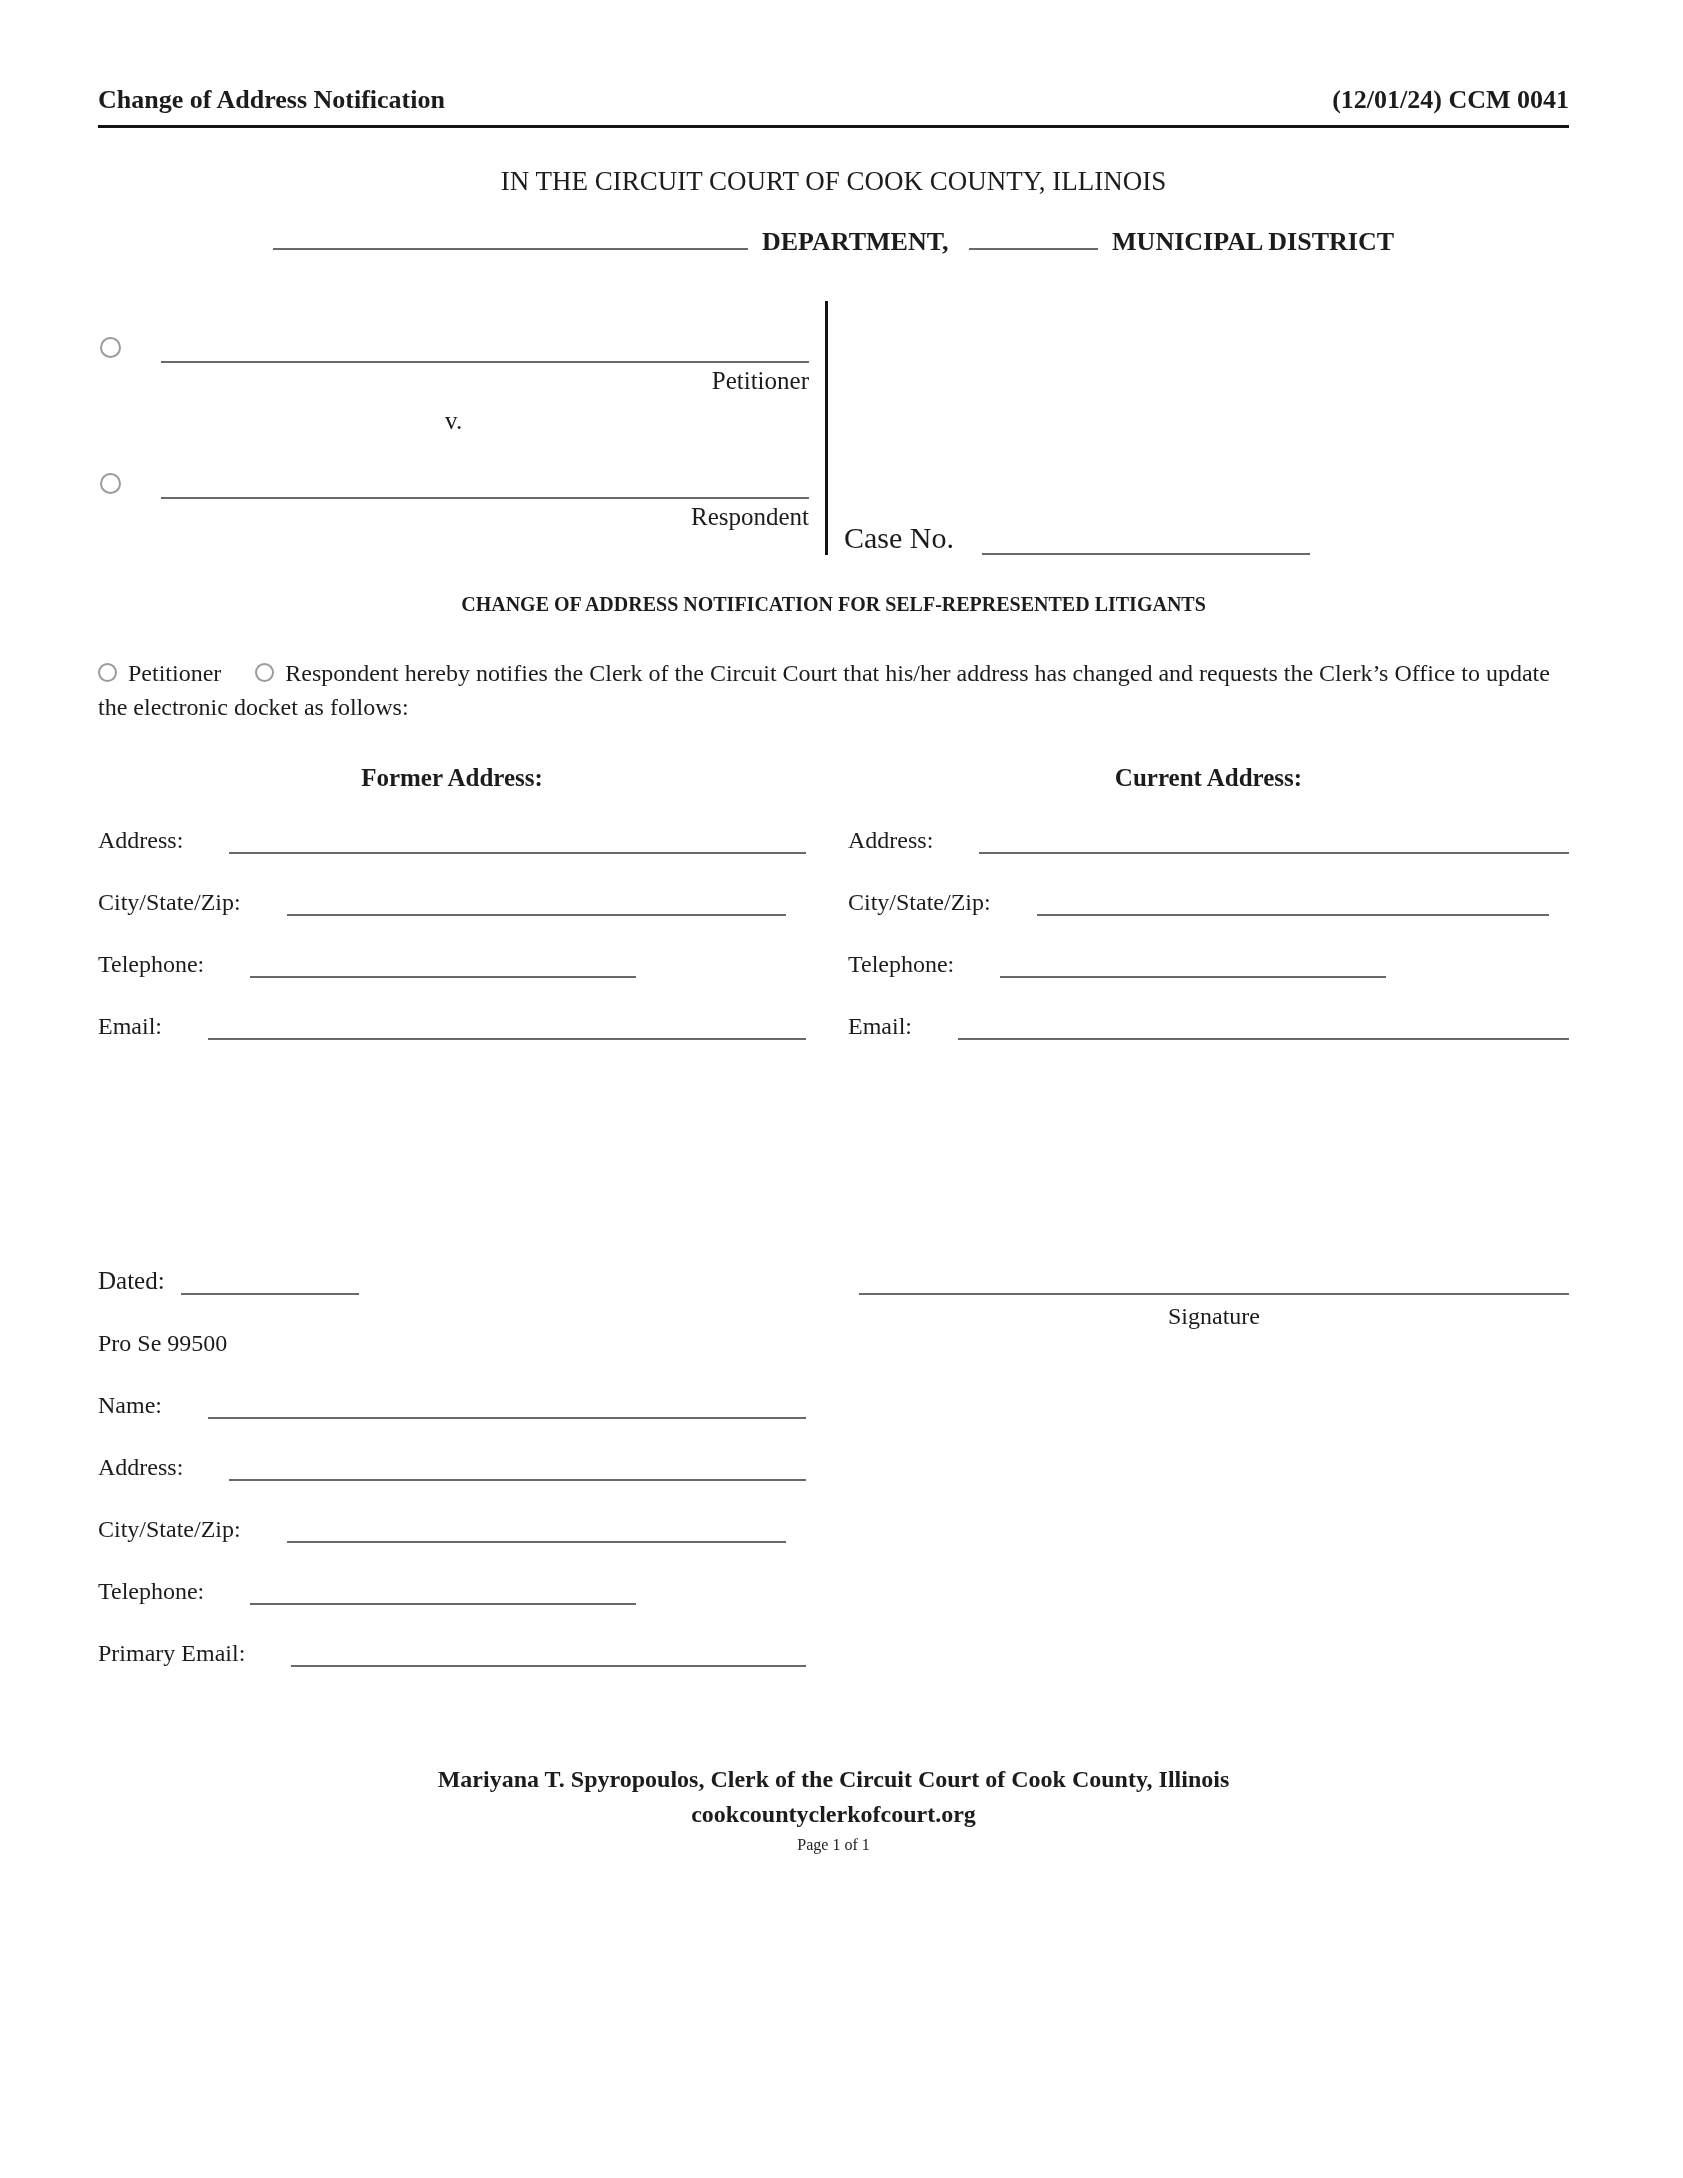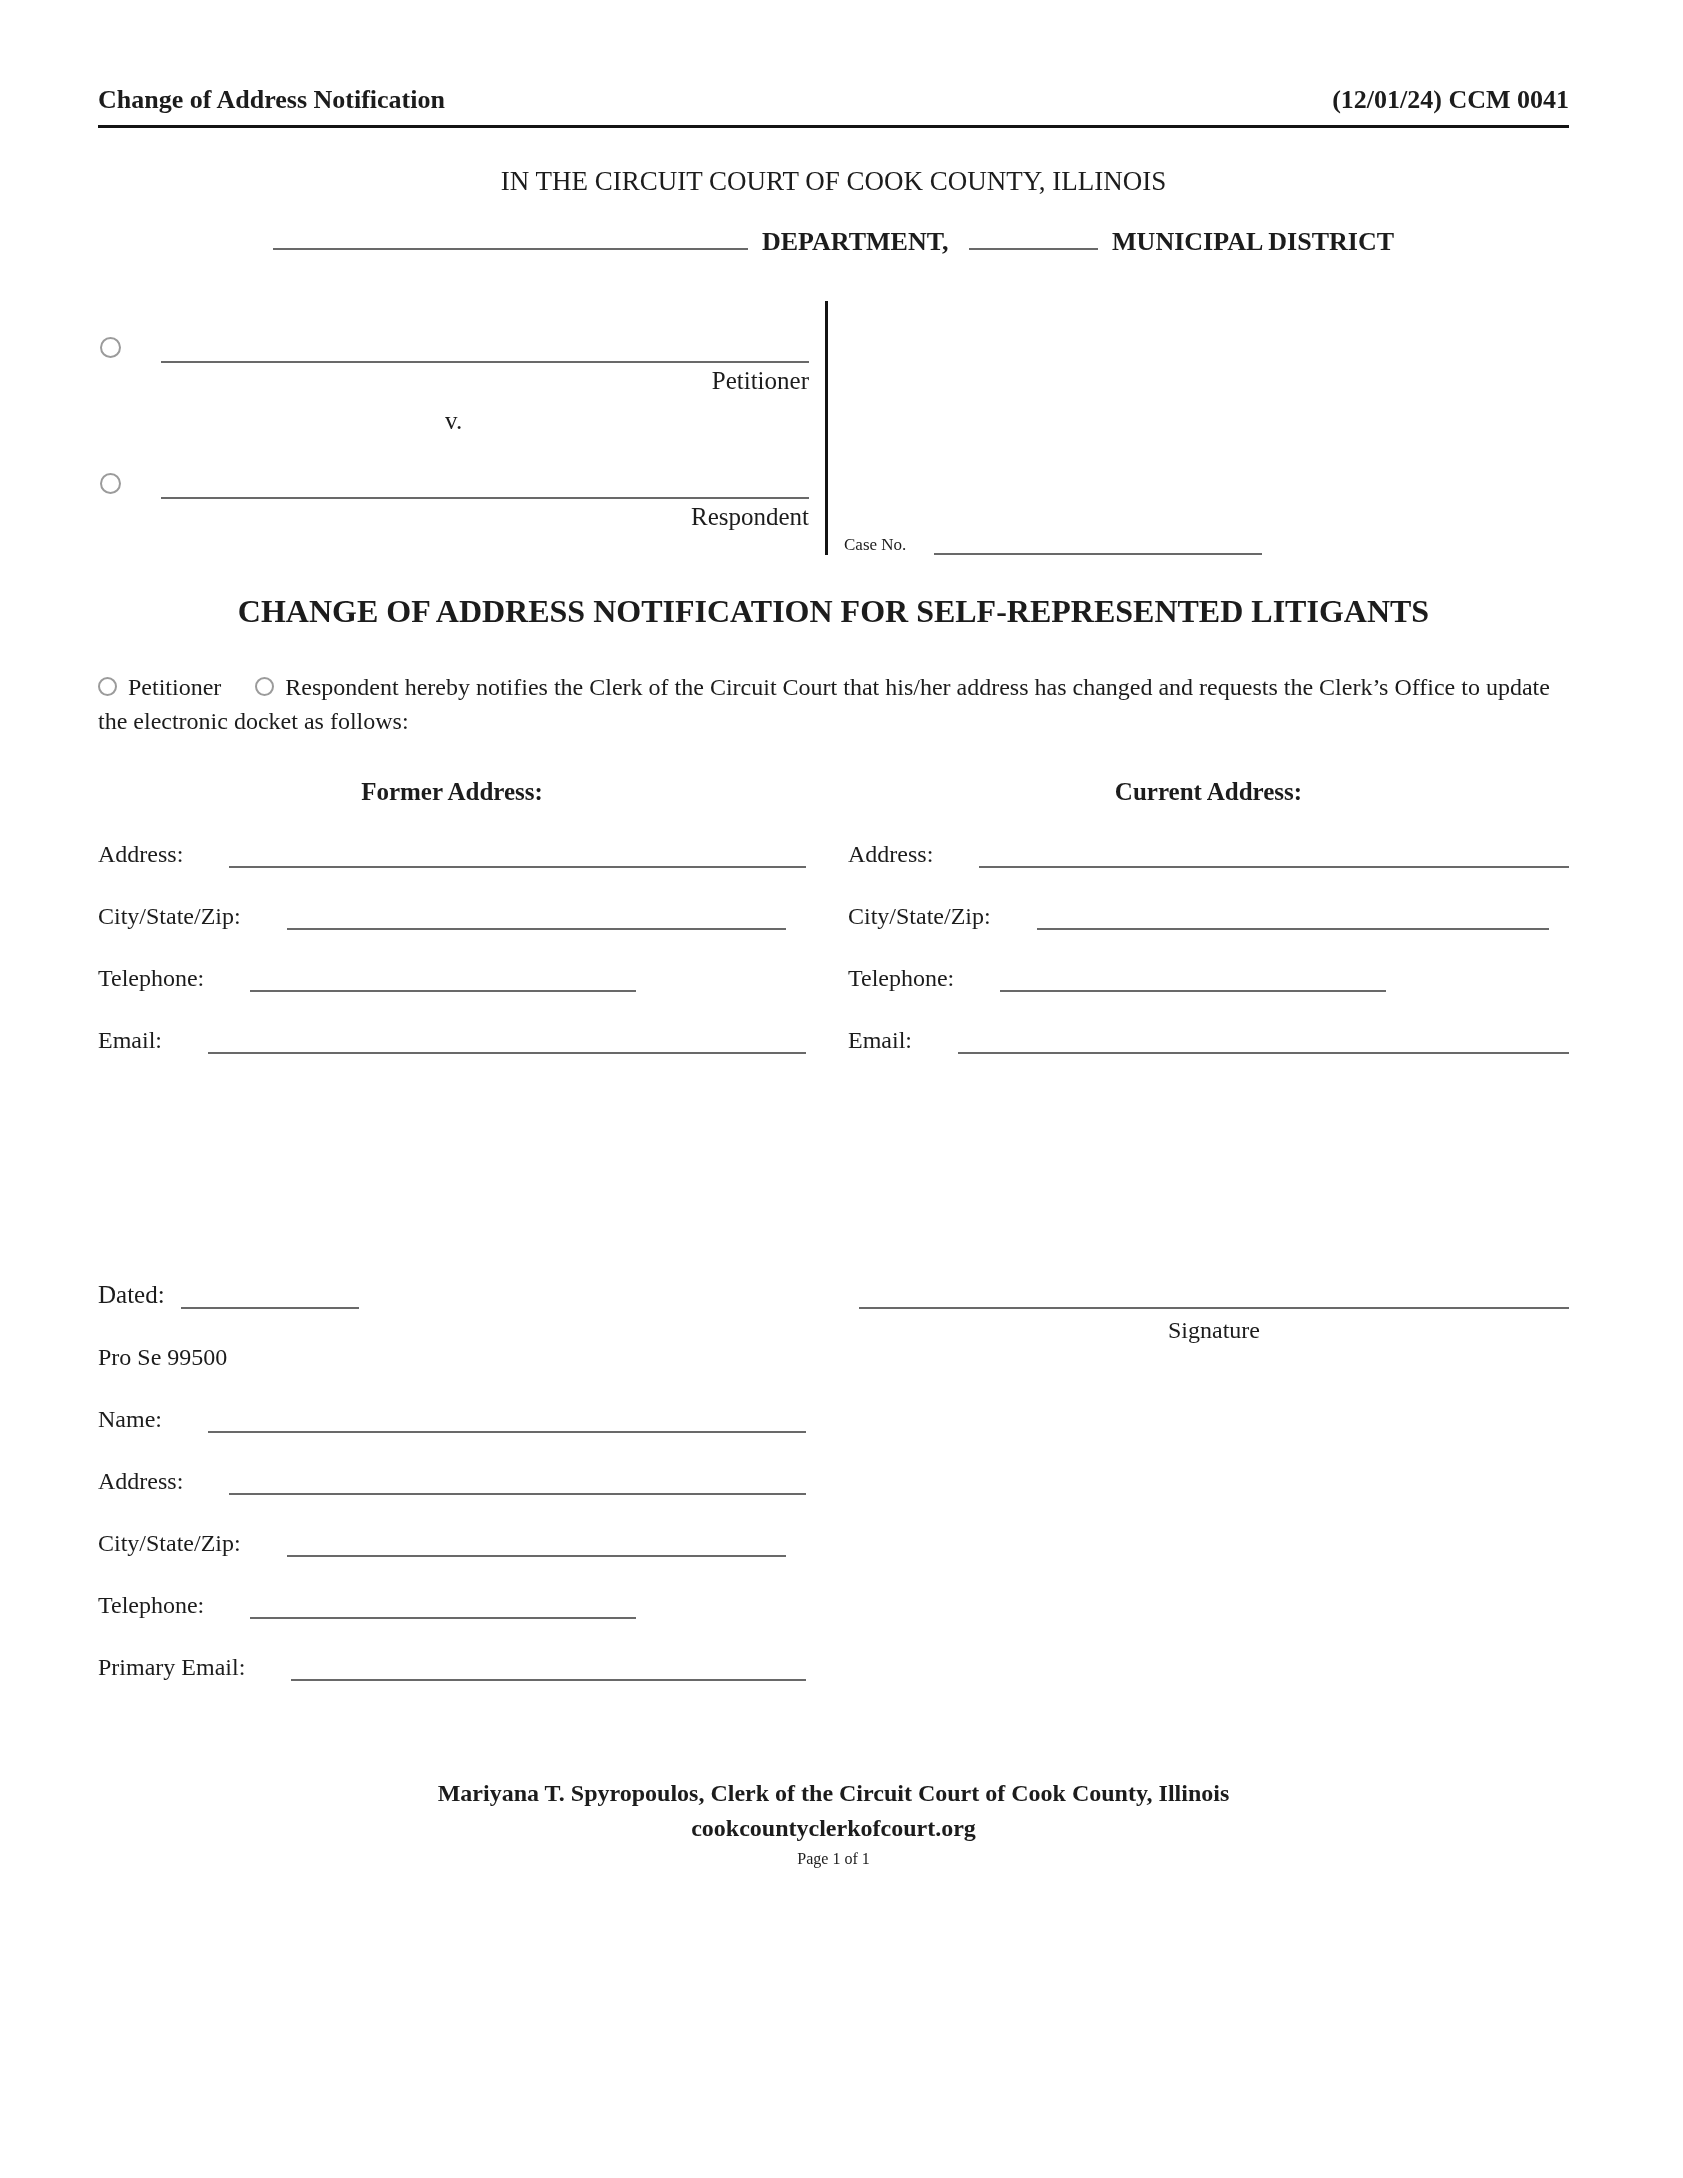--- a/index.html
+++ b/index.html
@@ -27,24 +27,24 @@
   .party-row.first { margin-top: 30px; }
   .party-row.second { margin-top: 32px; }
   .radio { width: 17px; height: 17px; border: 2px solid #9b9b9b; border-radius: 50%;
            flex: 0 0 auto; margin: 0 0 5px 2px; background: transparent; box-sizing: content-box; }
   .party-line { flex: 1; margin-left: 40px; border-bottom: 2px solid #696969; height: 30px; }
   .party-label { text-align: right; font-size: 25px; margin-top: 4px; }
   .versus { font-size: 25px; margin: 12px 0 2px 347px; }
   .caption-divider { width: 3px; background: #141414; margin-left: 16px; }
   .caption-right { flex: 1; padding-left: 16px; padding-top: 99px;
                    display: flex; align-items: flex-end; }
-  .case-label { font-size: 17px; margin-right: 28px; }
+  .case-label { font-size: 30px; margin-right: 28px; }
   .case-line { width: 328px; border-bottom: 2px solid #696969; height: 30px; }
   
-  .form-title { text-align: center; font-weight: bold; font-size: 32px; margin-top: 38px; }
+  .form-title { text-align: center; font-weight: bold; font-size: 20px; margin-top: 38px; }
   .notice { font-size: 24px; margin-top: 40px; line-height: 1.42; }
   .radio-inline { display: inline-block; width: 15px; height: 15px; border: 2px solid #9b9b9b;
                   border-radius: 50%; vertical-align: -1px; margin-right: 11px; box-sizing: content-box; }
   .opt-gap { margin-left: 28px; }
   
   .addr-cols { display: flex; margin-top: 40px; }
   .addr-col { width: 708px; }
   .addr-col.right { flex: 1; margin-left: 42px; }
   .col-heading { text-align: center; font-weight: bold; font-size: 25px; }
   .field-row { display: flex; align-items: flex-end; margin-top: 30px; font-size: 24px; gap: 32px; }

